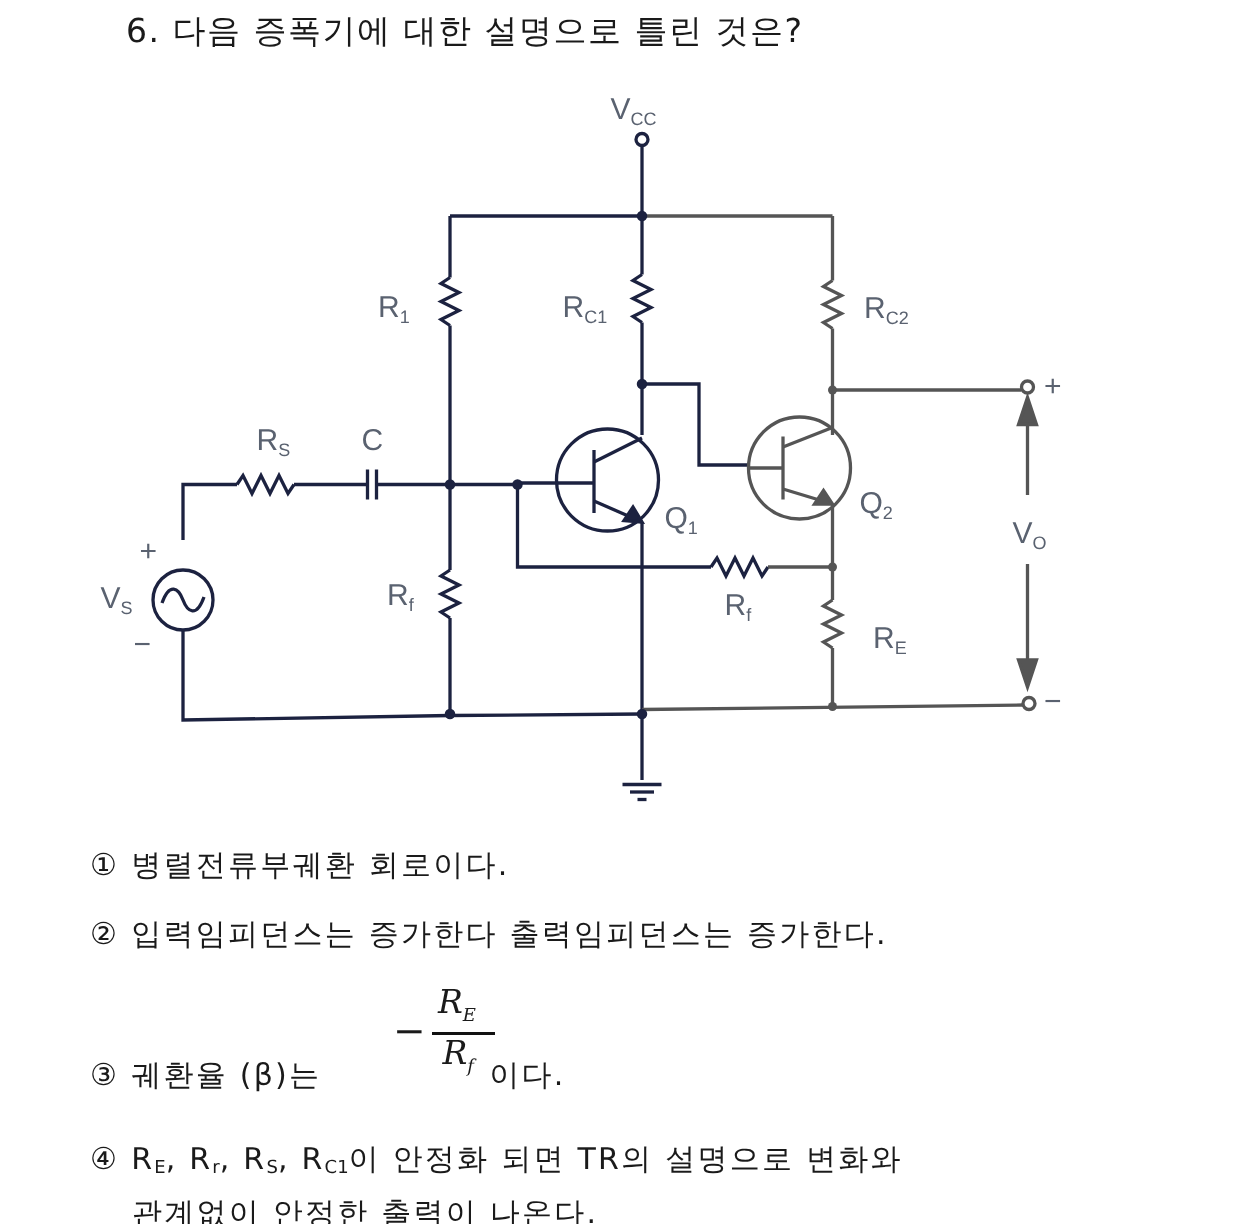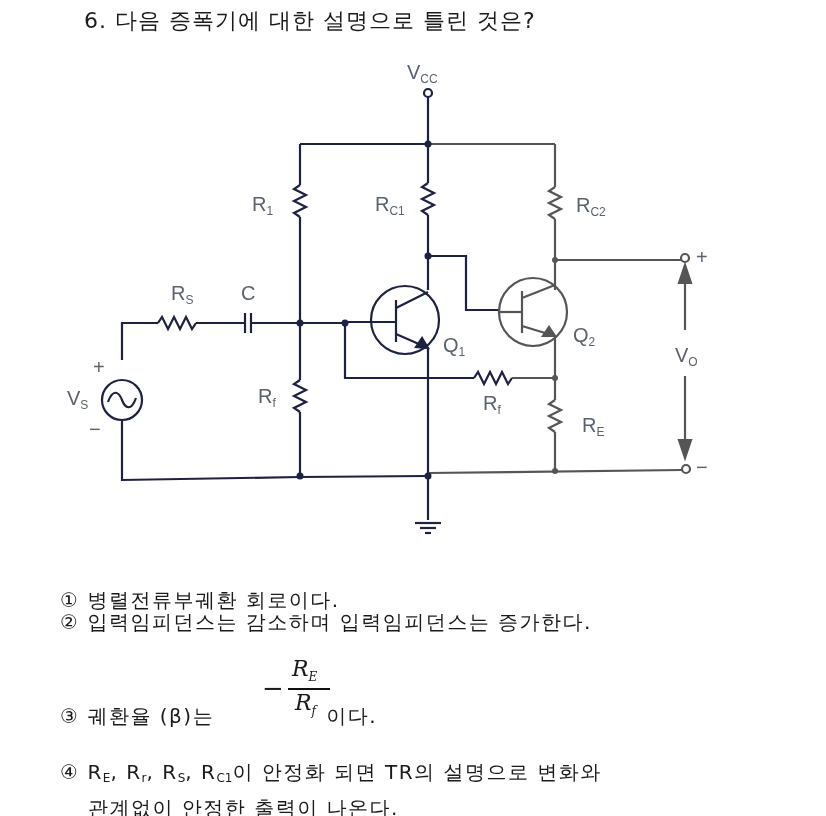--- a/index.html
+++ b/index.html
@@ -2,21 +2,21 @@
 <html><head>
   <meta charset="utf-8">
   <style>
     html, body { margin: 0; padding: 0; background: #ffffff; }
     body { width: 826px; height: 816px; position: relative; overflow: hidden;
            font-family: "DejaVu Sans", "Liberation Sans", sans-serif; color: #1a1a1a; }
     .question { position: absolute; left: 39px; top: 6px; font-size: 22px; letter-spacing: 1px; white-space: nowrap; margin-left: 45px; }
     .circuit { position: absolute; left: 0; top: 0; }
     .choice { position: absolute; left: 60px; font-size: 20px; letter-spacing: 1.5px; white-space: nowrap; }
     .choice .num { display: inline-block; margin-right: 8px; }
-    .c1 { top: 563px; margin-top: 24px; }
+    .c1 { top: 563px; }
     .c2 { top: 609px; }
     .c3 { top: 703px; }
     .c4 { top: 757px; line-height: 30px; }
     .frac { position: absolute; left: 262px; top: 660px; font-family: "DejaVu Serif", "Liberation Serif", serif; font-style: italic; }
     .frac .minus { position: absolute; left: 0; top: 13px; font-size: 26px; font-style: normal; }
     .frac .numr { position: absolute; left: 30px; top: -4px; font-size: 22px; }
     .frac .bar { position: absolute; left: 26px; top: 28px; width: 42px; height: 2px; background: #111; }
     .frac .den { position: absolute; left: 33px; top: 30px; font-size: 22px; }
     .frac sub { font-size: 12px; }
     .c3 .tail { margin-left: 112px; }
@@ -137,21 +137,21 @@
   <text class="lbl" x="582" y="432"><tspan>R</tspan><tspan class="lbl-sub" dy="4">E</tspan></text>
   <text class="lbl" x="675" y="362"><tspan>V</tspan><tspan class="lbl-sub" dy="4">O</tspan></text>
   <text class="lbl" x="696" y="264">+</text>
   <text class="lbl" x="696" y="474">−</text>
 </svg>
 
 <div class="choice c1">
   <span class="num">①</span><span>병렬전류부궤환 회로이다.</span>
 </div>
 <div class="choice c2">
-  <span class="num">②</span><span>입력임피던스는 감소하며 입력임피던스는 증가한다.</span>
+  <span class="num">②</span><span>입력임피던스는 증가한다 출력임피던스는 증가한다.</span>
 </div>
 <div class="choice c3">
   <span class="num">③</span><span>궤환율 (β)는</span><span class="tail">이다.</span>
 </div>
 <div class="frac">
   <span class="minus">−</span>
   <span class="numr"><span>R</span><sub>E</sub></span>
   <span class="bar"></span>
   <span class="den"><span>R</span><sub>f</sub></span>
 </div>

